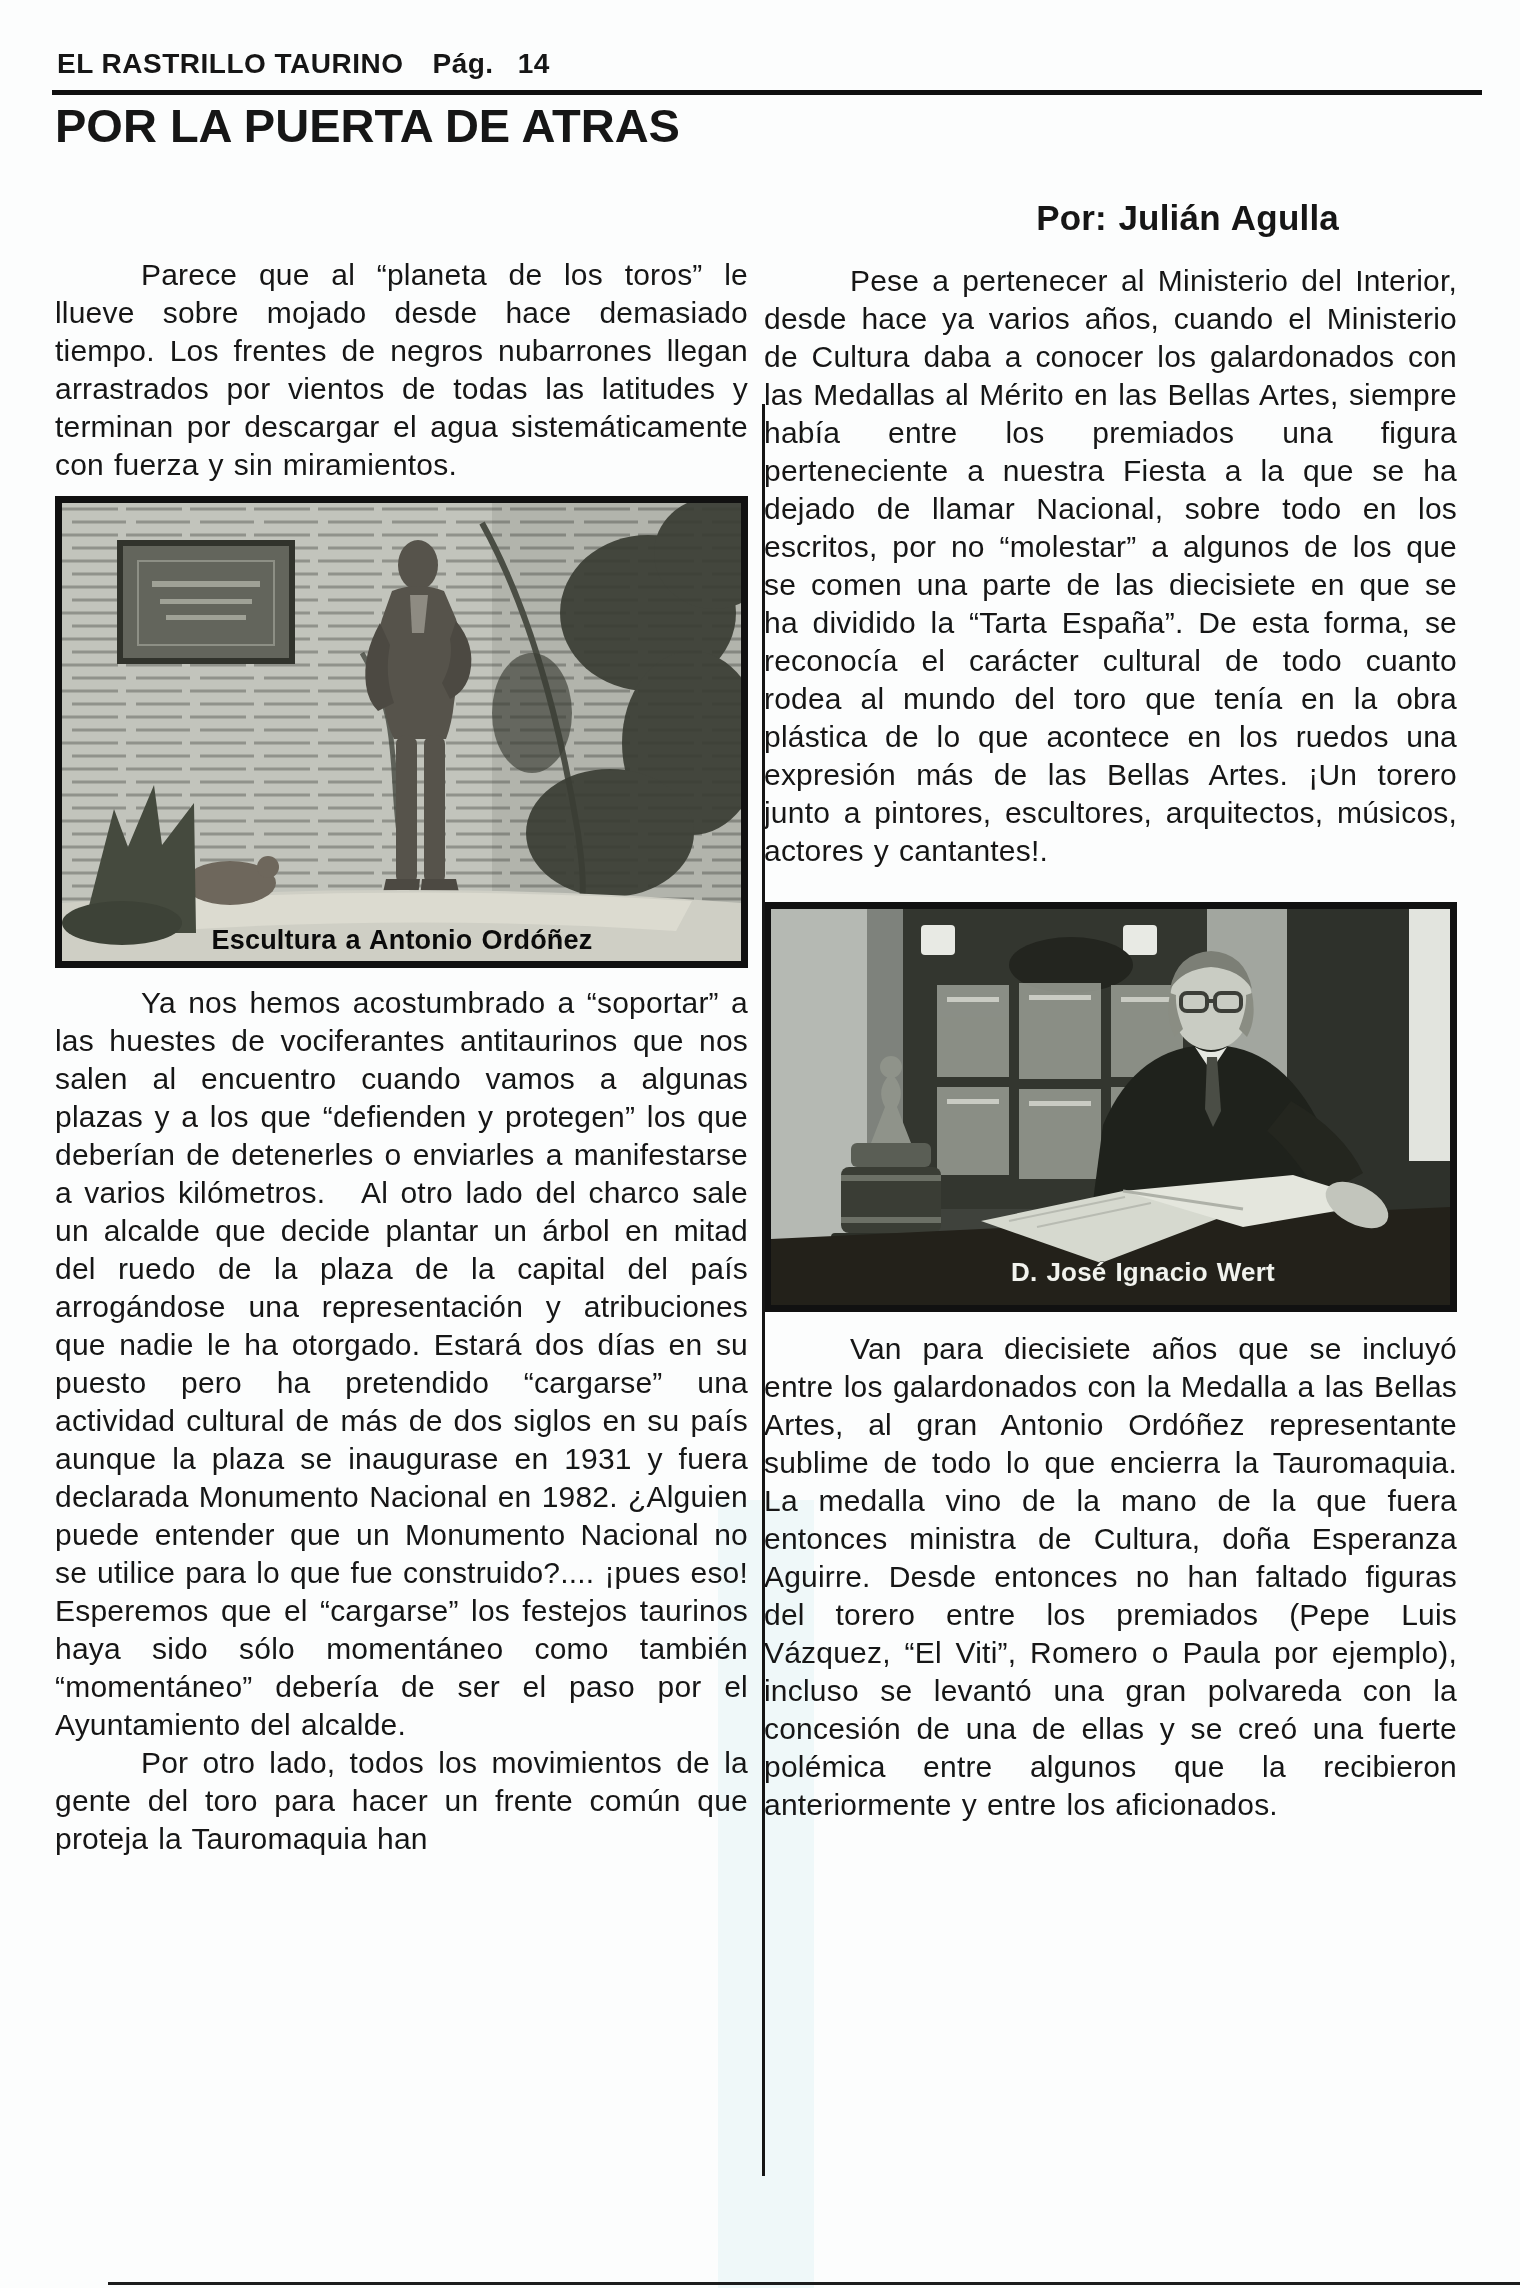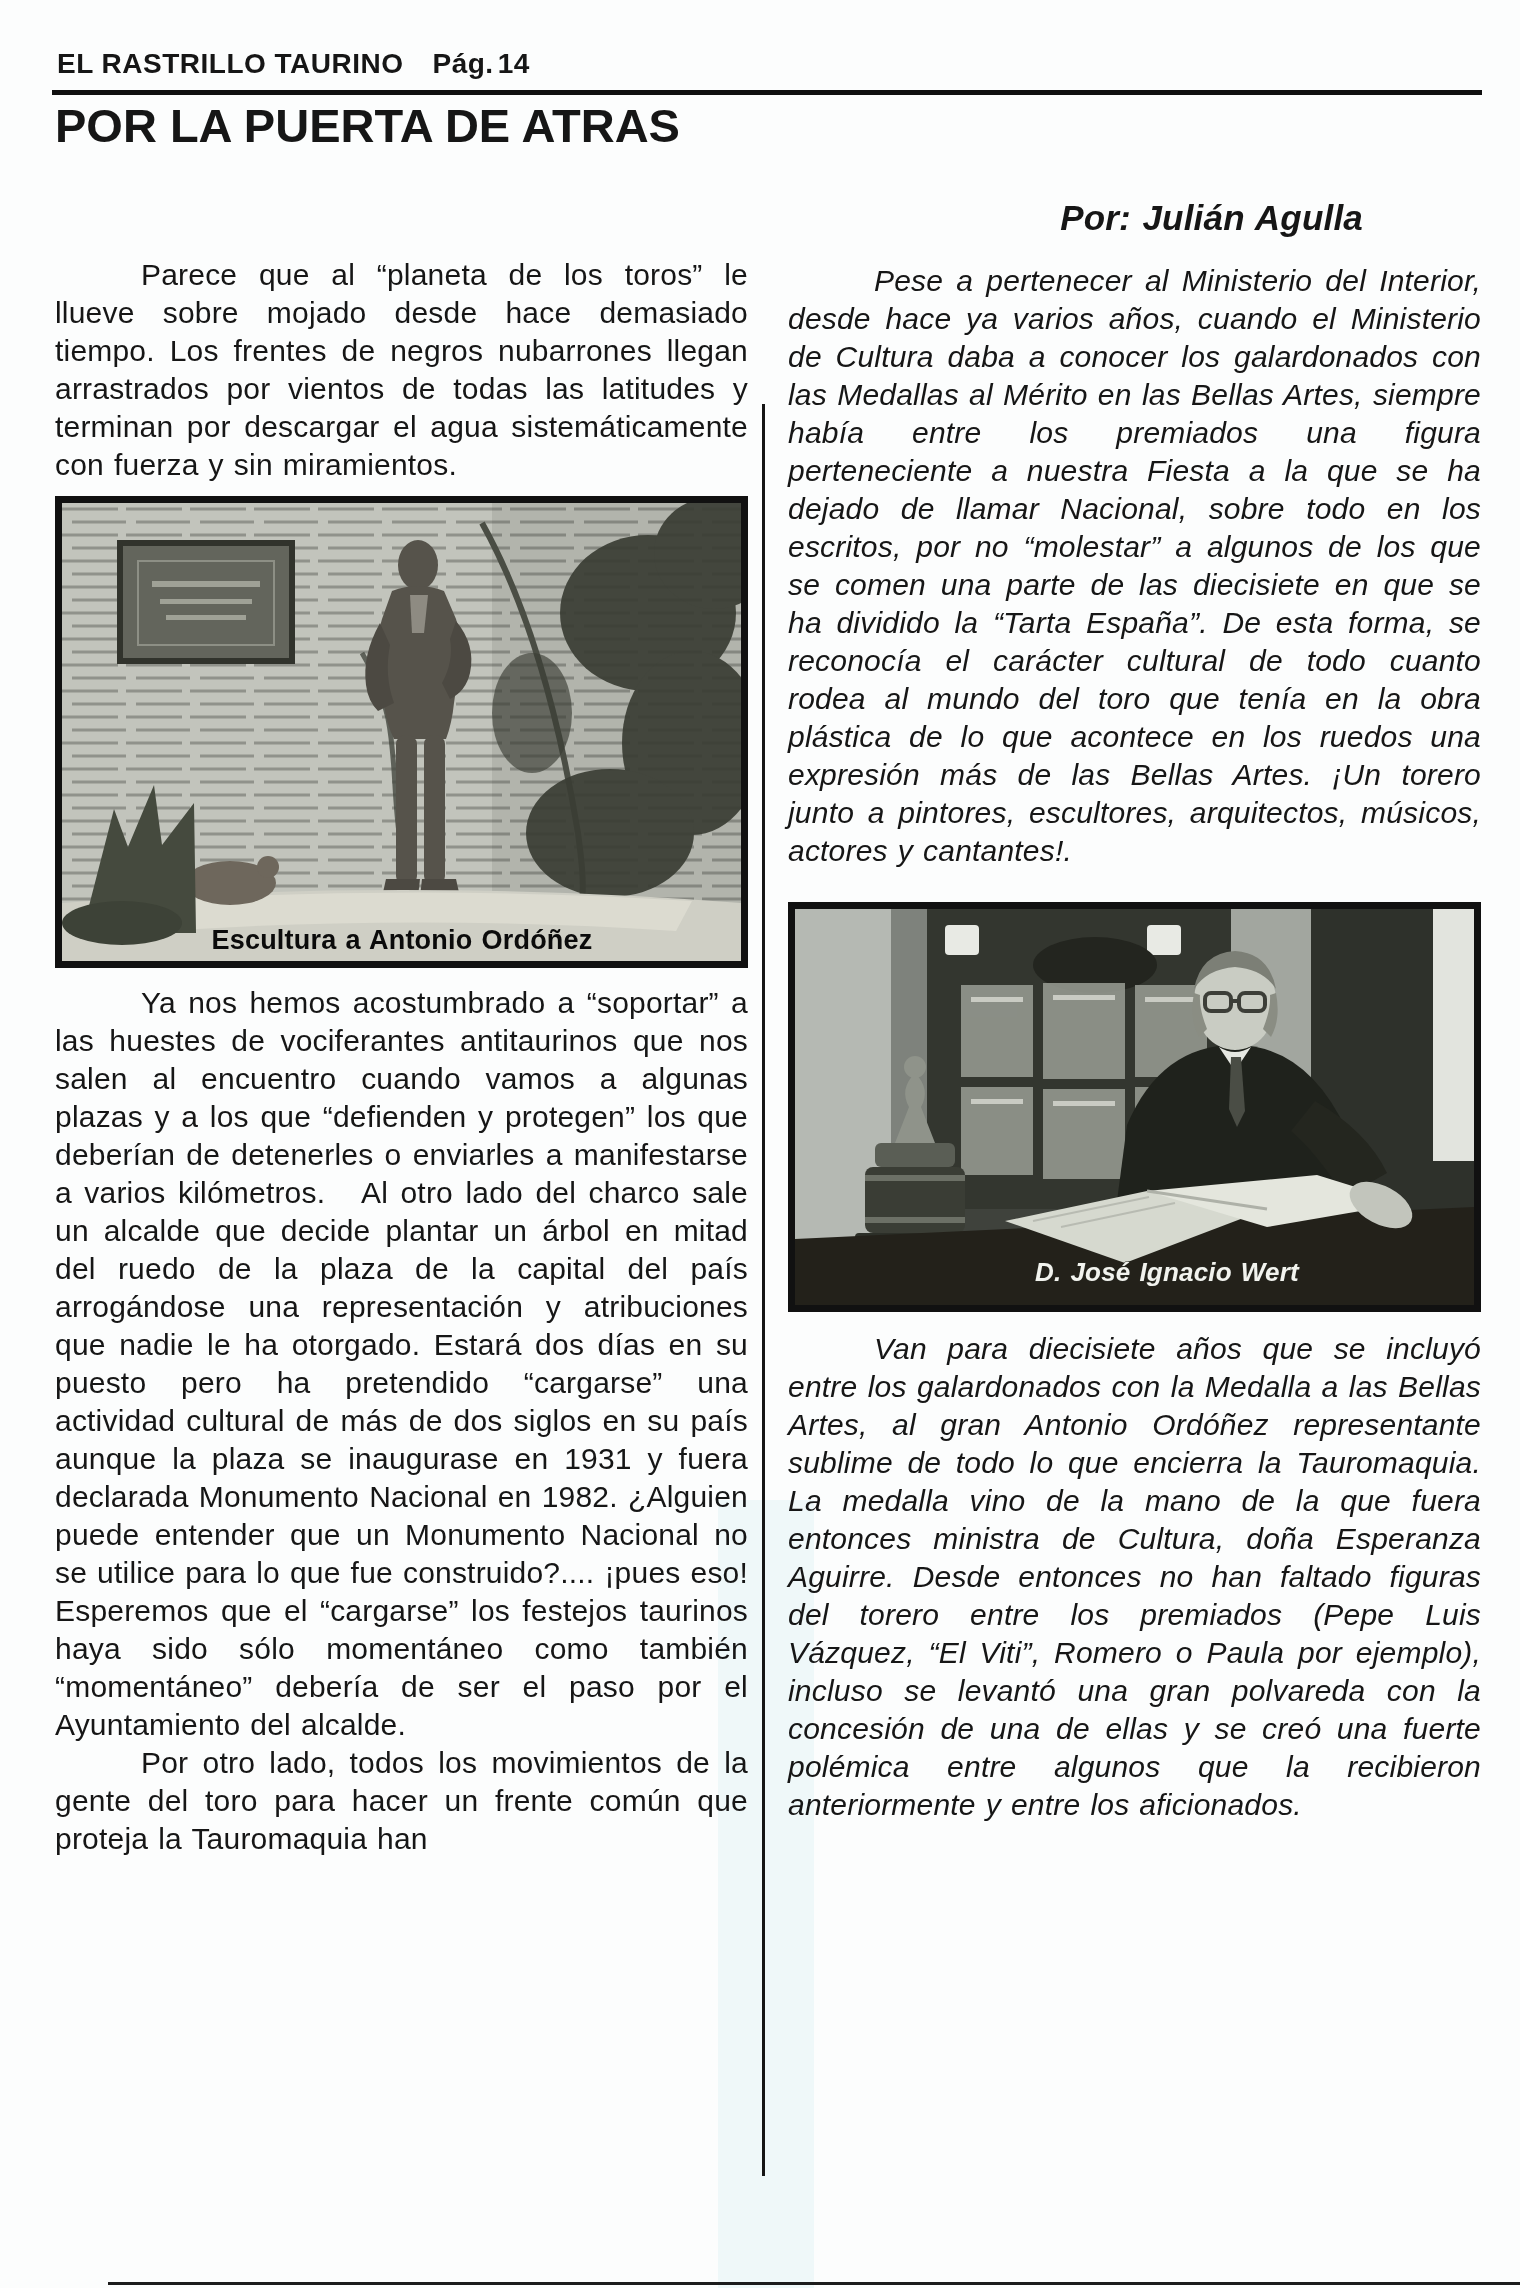--- a/index.html
+++ b/index.html
@@ -15,39 +15,39 @@
     position:absolute;left:718px;top:1500px;width:96px;height:788px;
     background:rgba(214,238,242,0.35);
     pointer-events:none;
   }
   .masthead{
     position:absolute;left:57px;top:48px;
     font-size:28px;font-weight:bold;letter-spacing:0.5px;
     white-space:nowrap;
   }
   .masthead .pg{margin-left:29px;}
-  .masthead .pgnum{margin-left:4px;}
+  .masthead .pgnum{margin-left:24px;}
   .rule{
     position:absolute;left:52px;top:90px;width:1430px;height:5px;background:#101010;
   }
   .title{
     position:absolute;left:55px;top:98px;width:1180px;margin:0;
     text-align:left;
     font-size:47px;font-weight:bold;letter-spacing:0px;
   }
   .col{
     position:absolute;width:693px;
     font-size:30px;line-height:38px;
     text-align:justify;
     word-spacing:0.05em;letter-spacing:0.2px;
   }
   .col p{margin:0;}
   .indent{text-indent:86px;}
   .col-left{left:55px;top:256px;}
-  .col-right{left:788px;top:196px;font-style:italic;}
+  .col-right{left:764px;top:196px;}
   .byline{
     font-size:35px;line-height:44px;font-weight:bold;
     text-align:right;padding-right:118px;
     margin:0 0 22px 0;
   }
   figure.photo{
     margin:12px 0 16px 0;
     border:7px solid #111;
     background:#f97316;
   }

